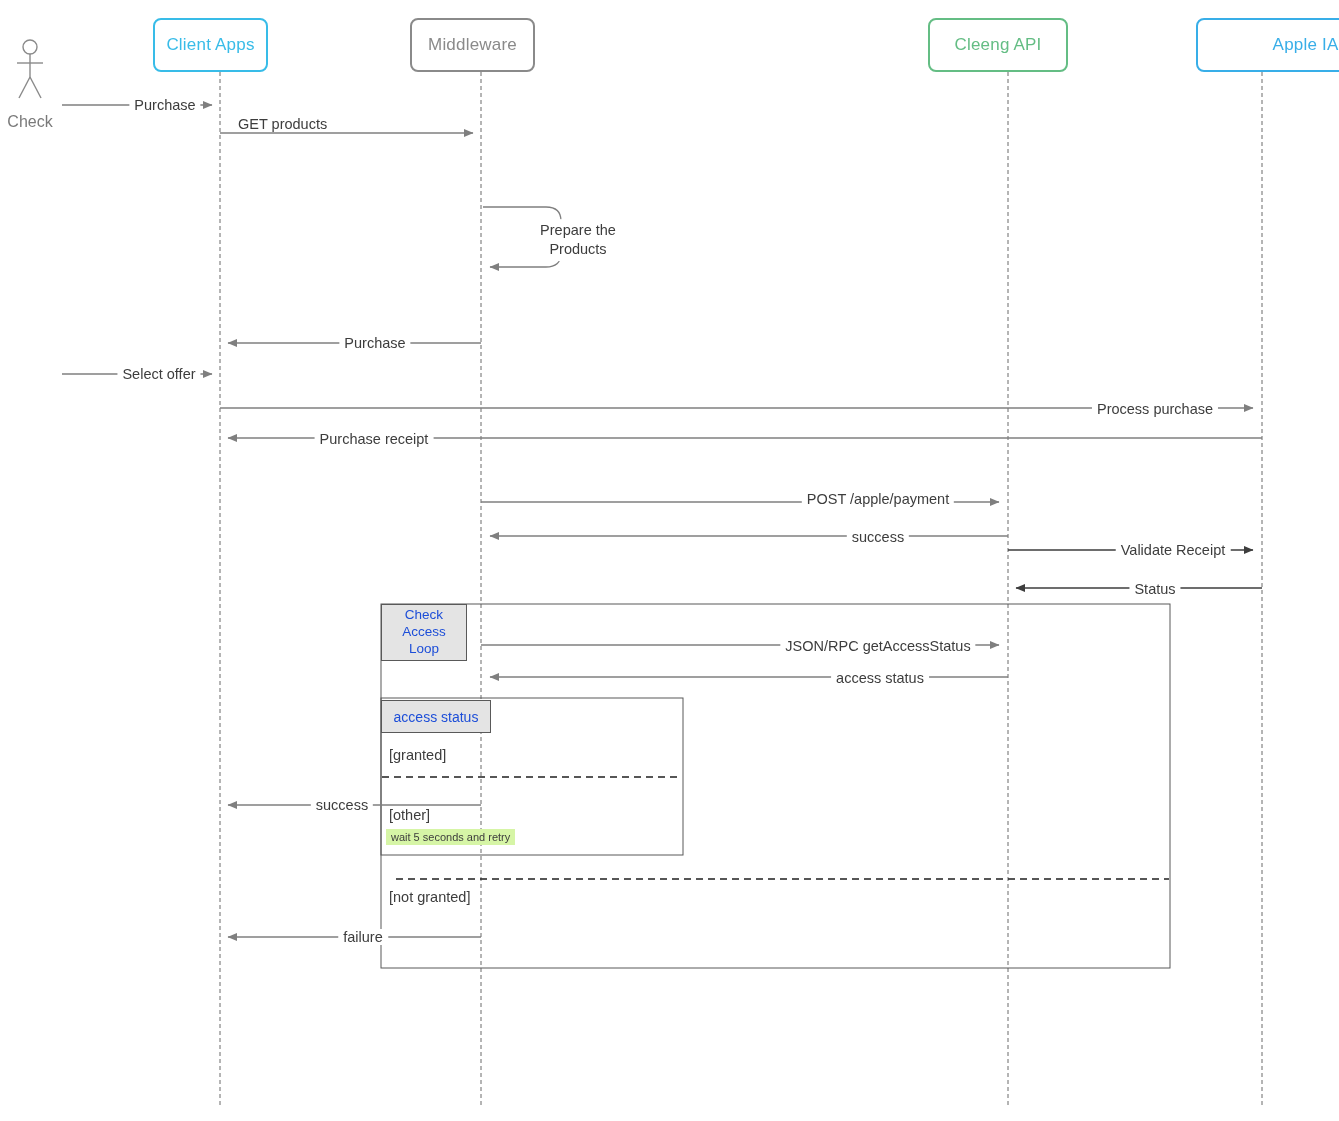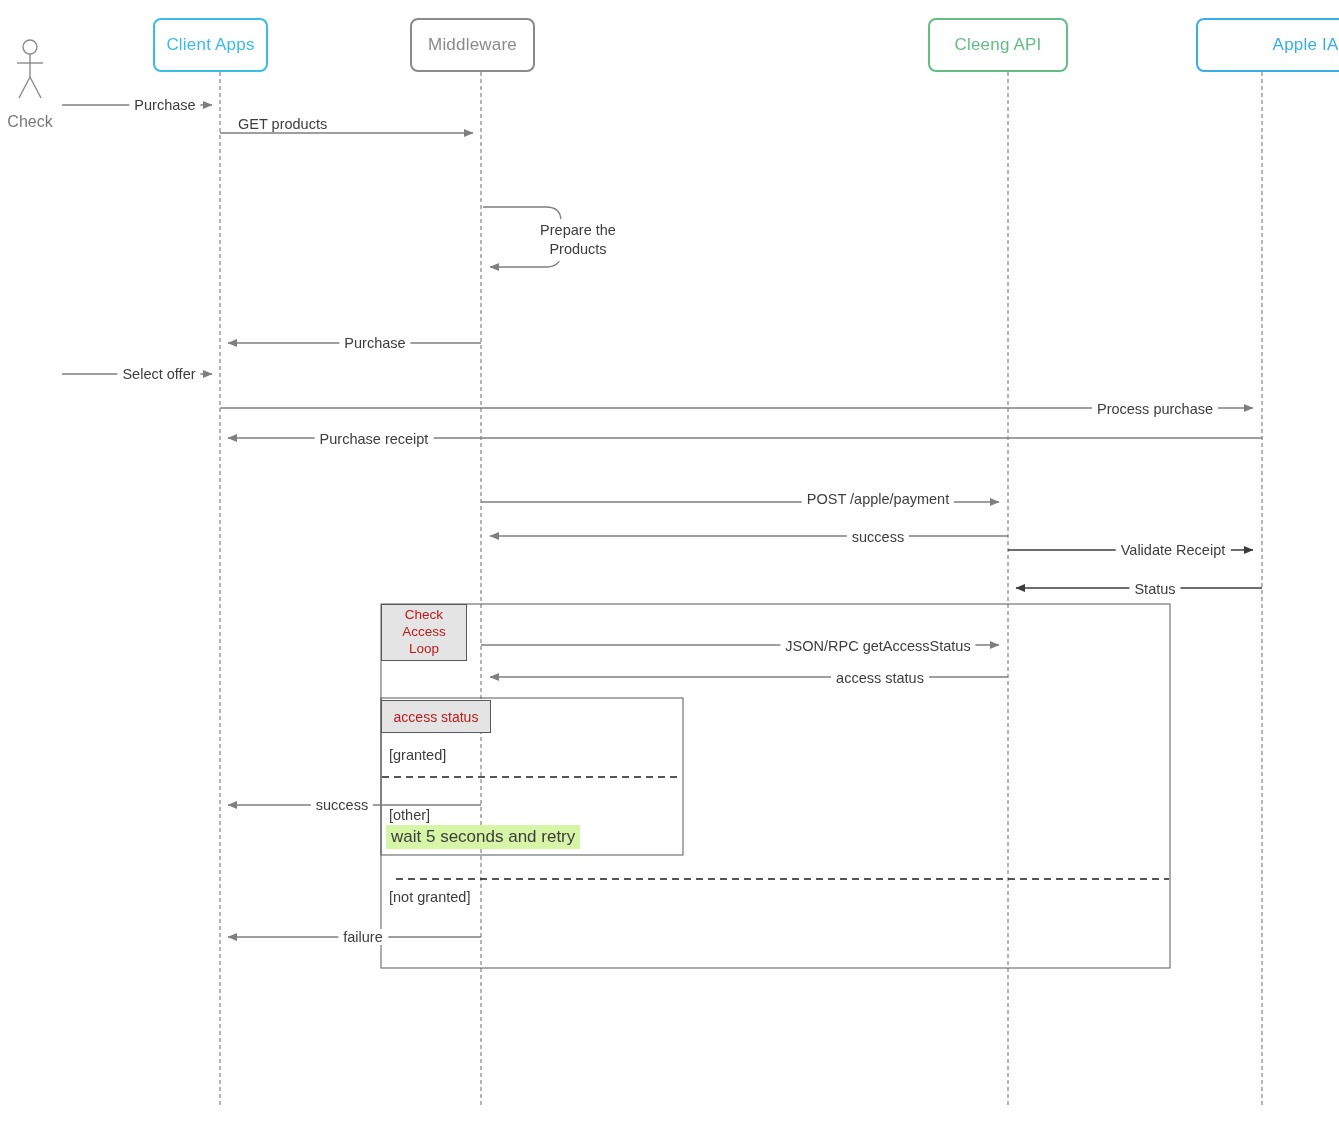--- a/index.html
+++ b/index.html
@@ -24,26 +24,26 @@
   
   .msg-label { position:absolute; transform:translate(-50%,-50%); background:#fff;
                padding:0 5px; font-size:14.5px; color:#3d3d3d; white-space:nowrap;margin-left:18px; }
   .msg-label.no-bg { background:transparent; padding:0; transform:translate(0,-50%); }
   .msg-label.wrap { white-space:normal; width:96px; text-align:center; line-height:1.3; padding:2px 2px; }
 
   .guard { position:absolute; transform:translate(0,-50%); background:#fff; padding:0 2px;
            font-size:14.5px; color:#3d3d3d; white-space:nowrap; }
 
   .note-highlight { position:absolute; transform:translate(0,-50%); background:var(--note-highlight);
-                    padding:2px 5px; font-size:17px; color:#3d3d3d; white-space:nowrap; }
+                    padding:2px 5px; font-size:11px; color:#3d3d3d; white-space:nowrap; }
 
   
   .frame-label { position:absolute; background:var(--label-box-bg); border:1px solid var(--frame);
                  display:flex; align-items:center; justify-content:center; text-align:center;
-                 color:#b91c1c; }
+                 color:#1d4ed8; }
   .frame-label.loop { left:381px; top:604px; width:86px; height:57px; font-size:13.5px;
                       line-height:1.25; padding:0 12px; }
   .frame-label.alt  { left:381px; top:700px; width:110px; height:33px; font-size:14px; }
 
   
   .lifeline  { stroke:var(--lifeline); stroke-width:1; stroke-dasharray:4 3; fill:none; }
   .msg       { stroke:var(--arrow); stroke-width:1.3; fill:none; }
   .msg.dark  { stroke:var(--arrow-dark); stroke-width:1.3; }
   .frame-box { stroke:var(--frame); stroke-width:1; fill:none; }
   .divider   { stroke:#1f1f1f; stroke-width:1.5; stroke-dasharray:7 5; fill:none; }

